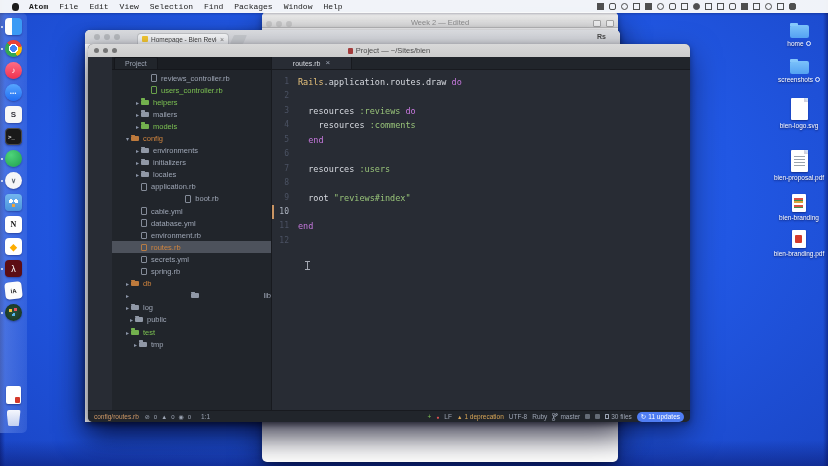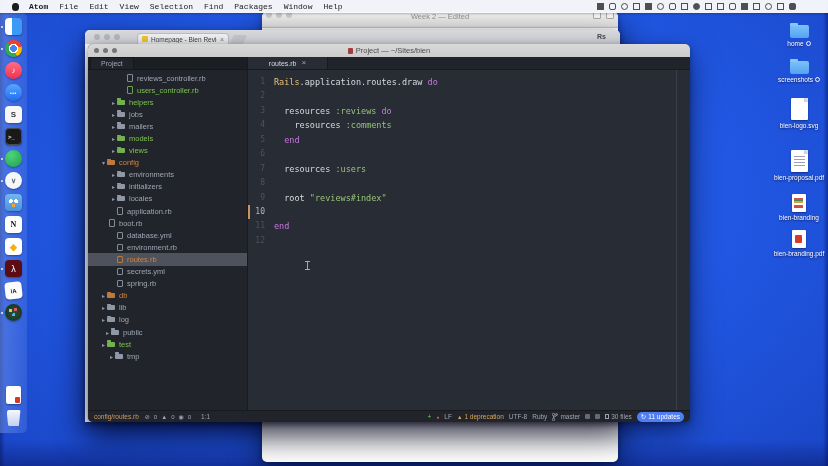--- a/index.html
+++ b/index.html
@@ -91,21 +91,21 @@
   .dg.doc-pdf::after { content:""; position:absolute; left:3px; top:5px; width:7px; height:8px; background:#d33a2c; border-radius:1px; }
 
   
   .win { position:absolute; border-radius:5px; box-shadow:0 12px 30px rgba(0,0,25,.5), 0 2px 6px rgba(0,0,0,.35); }
   .tl { display:flex; gap:4px; align-items:center; }
   .tl span { width:6px; height:6px; border-radius:50%; display:inline-block; }
 
   
   .notes { left:262px; top:12px; width:356px; height:450px; background:#fff; z-index:1; }
   .notes .titlebar { height:16px; background:linear-gradient(180deg,#efefef,#dddddd); border-bottom:1px solid #c3c3c3;
-    border-radius:5px 5px 0 0; display:flex; align-items:flex-start; padding:0 4px; position:relative; }
+    border-radius:5px 5px 0 0; display:flex; align-items:flex-end; padding:0 4px; position:relative; }
   .notes .tl span { background:#c9c9c9; }
   .notes .title { position:absolute; left:0; right:0; text-align:center; font-size:7.5px; color:#8f8f8f; }
   .nt-icons { margin-left:auto; display:flex; gap:5px; z-index:1; }
   .nt-icons span { width:8px; height:7px; border:1px solid #a8a8a8; border-radius:1px; background:#f3f3f3; }
 
   
   .browser { left:85px; top:30px; width:535px; height:392px; background:#fff; z-index:2; border-radius:5px 5px 0 0; }
   .tabstrip { height:14px; background:linear-gradient(180deg,#dcdee2,#d2d4d8); border-radius:5px 5px 0 0;
     display:flex; align-items:flex-end; padding:0 8px; position:relative; }
   .browser .tl { position:absolute; left:9px; top:4px; }
@@ -122,21 +122,21 @@
   
   .atom { left:88px; top:44px; width:602px; height:378px; z-index:3; background:#282c34; display:flex; flex-direction:column; }
   .atom .titlebar { height:13px; background:linear-gradient(180deg,#d9d9d9,#cccccc); border-radius:5px 5px 0 0;
     display:flex; align-items:center; padding:0 6px; position:relative; flex:0 0 auto; }
   .atom .tl span { background:#757575; width:5px; height:5px; }
   .atom .title { position:absolute; left:0; right:0; text-align:center; font-size:7.5px; color:#4d4d4d;
     display:flex; justify-content:center; align-items:center; gap:3px; }
   .win-doc-ic { display:inline-block; width:5px; height:6px; background:#a33c3c; border-radius:1px; }
   .atom-main { flex:1; display:flex; min-height:0; }
 
-  .sidebar { width:160px; background:#21252b; border-right:1px solid #181a1f; display:flex; flex-direction:column; }
+  .sidebar { width:160px; background:#21252b; border-right:1px solid #181a1f; display:flex; flex-direction:column;margin-left:24px; }
   .side-head { height:13px; background:#1b1e23; border-bottom:1px solid #15171c; display:flex; align-items:flex-end; }
   .side-tab { font-size:7px; color:#9da5b4; background:#21252b; padding:2px 10px 2px 10px; border:1px solid #15171c; border-bottom:none; border-radius:2px 2px 0 0; margin-left:2px; }
   .tree { flex:1; overflow:hidden; padding-top:2px; font-size:7.5px; }
   .tree-row { height:12.1px; display:flex; align-items:center; white-space:nowrap; cursor:default; }
   .tree-row .arrow { width:7px; font-size:6px; color:#8a93a5; flex:0 0 auto; text-align:center; }
   .tree-row .ic-folder { width:8px; height:5px; background:currentColor; border-radius:1px; margin-right:4px; position:relative; opacity:.9; flex:0 0 auto; }
   .tree-row .ic-folder::before { content:""; position:absolute; left:0; top:-1.5px; width:3.5px; height:1.5px; background:currentColor; border-radius:.5px .5px 0 0; }
   .tree-row .ic-file { width:6px; height:7.5px; border:1px solid currentColor; border-radius:1px; margin-right:4px; opacity:.8; flex:0 0 auto; }
   .tree-row.c-default { color:#9da5b4; }
   .tree-row.c-green { color:#7cc152; }
@@ -369,36 +369,26 @@
               <span class="lbl">users_controller.rb</span>
             </div>
             <div class="tree-row c-green" style="padding-left: 22px;">
               <span class="arrow">▸</span>
               <span class="ic-folder"></span>
               <span class="lbl">helpers</span>
             </div>
             <div class="tree-row c-default" style="padding-left: 22px;">
               <span class="arrow">▸</span>
               <span class="ic-folder"></span>
-              <span class="lbl">jobs</span>
-            </div>
-            <div class="tree-row c-default" style="padding-left: 22px;">
-              <span class="arrow">▸</span>
-              <span class="ic-folder"></span>
               <span class="lbl">mailers</span>
             </div>
             <div class="tree-row c-green" style="padding-left: 22px;">
               <span class="arrow">▸</span>
               <span class="ic-folder"></span>
               <span class="lbl">models</span>
-            </div>
-            <div class="tree-row c-green" style="padding-left: 22px;">
-              <span class="arrow">▸</span>
-              <span class="ic-folder"></span>
-              <span class="lbl">views</span>
             </div>
             <div class="tree-row c-orange" style="padding-left: 12px;">
               <span class="arrow">▾</span>
               <span class="ic-folder"></span>
               <span class="lbl">config</span>
             </div>
             <div class="tree-row c-default" style="padding-left: 22px;">
               <span class="arrow">▸</span>
               <span class="ic-folder"></span>
               <span class="lbl">environments</span>
@@ -411,28 +401,33 @@
             <div class="tree-row c-default" style="padding-left: 22px;">
               <span class="arrow">▸</span>
               <span class="ic-folder"></span>
               <span class="lbl">locales</span>
             </div>
             <div class="tree-row c-default" style="padding-left: 22px;">
               <span class="arrow"></span>
               <span class="ic-file"></span>
               <span class="lbl">application.rb</span>
             </div>
-            <div class="tree-row c-default" style="padding-left: 14px;">
+            <div class="tree-row c-default" style="padding-left: 14px; justify-content: center;">
               <span class="arrow"></span>
               <span class="ic-file"></span>
               <span class="lbl">boot.rb</span>
             </div>
             <div class="tree-row c-default" style="padding-left: 22px;">
               <span class="arrow"></span>
               <span class="ic-file"></span>
+              <span class="lbl">cable.yml</span>
+            </div>
+            <div class="tree-row c-default" style="padding-left: 22px;">
+              <span class="arrow"></span>
+              <span class="ic-file"></span>
               <span class="lbl">database.yml</span>
             </div>
             <div class="tree-row c-default" style="padding-left: 22px;">
               <span class="arrow"></span>
               <span class="ic-file"></span>
               <span class="lbl">environment.rb</span>
             </div>
             <div class="tree-row c-orange selected" style="padding-left: 22px;">
               <span class="arrow"></span>
               <span class="ic-file"></span>
@@ -446,21 +441,21 @@
             <div class="tree-row c-default" style="padding-left: 22px;">
               <span class="arrow"></span>
               <span class="ic-file"></span>
               <span class="lbl">spring.rb</span>
             </div>
             <div class="tree-row c-orange" style="padding-left: 12px;">
               <span class="arrow">▸</span>
               <span class="ic-folder"></span>
               <span class="lbl">db</span>
             </div>
-            <div class="tree-row c-default" style="padding-left: 12px;">
+            <div class="tree-row c-default" style="padding-left: 12px; justify-content: space-between;">
               <span class="arrow">▸</span>
               <span class="ic-folder"></span>
               <span class="lbl">lib</span>
             </div>
             <div class="tree-row c-default" style="padding-left: 12px;">
               <span class="arrow">▸</span>
               <span class="ic-folder"></span>
               <span class="lbl">log</span>
             </div>
             <div class="tree-row c-default" style="padding-left: 16px;">

